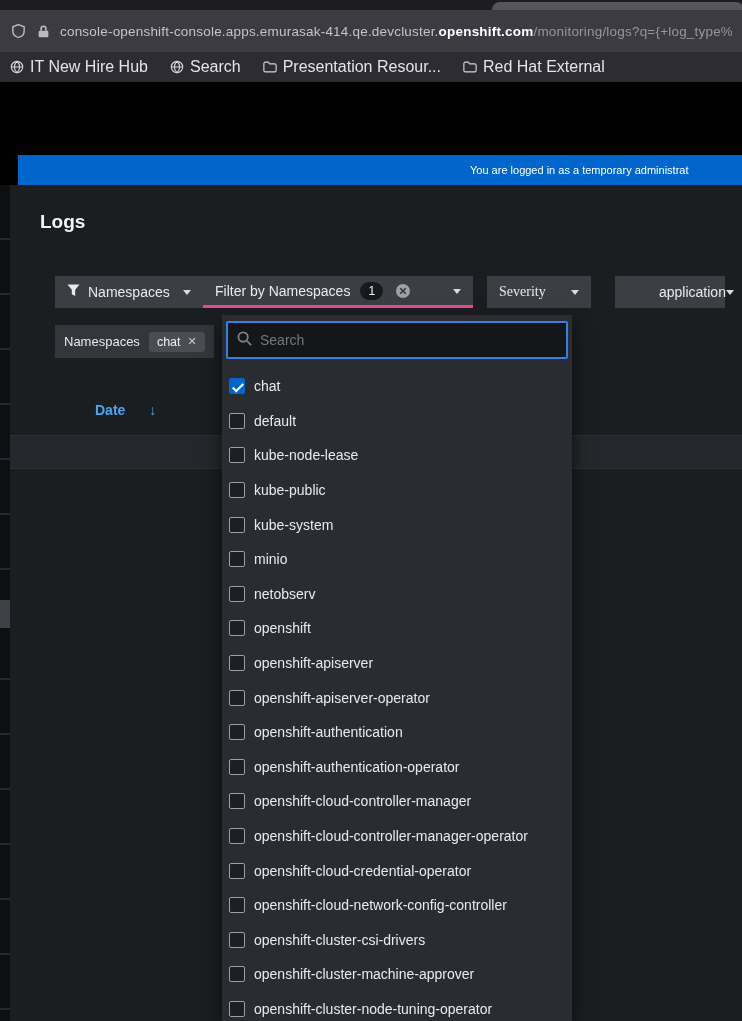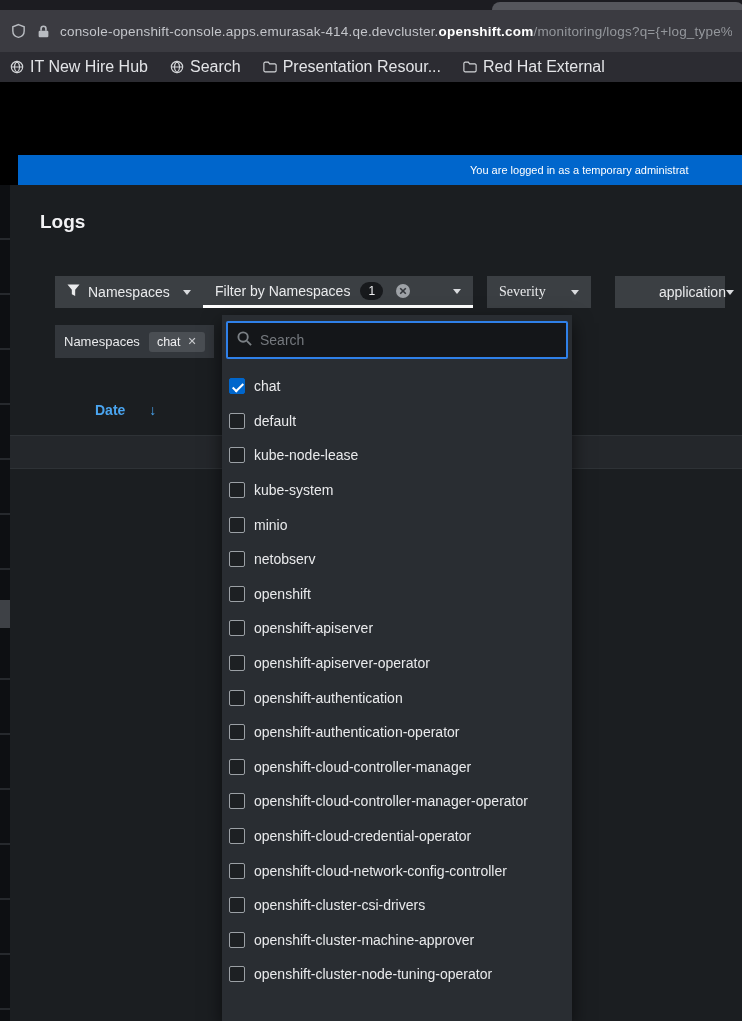--- a/index.html
+++ b/index.html
@@ -30,21 +30,21 @@
     background-image:repeating-linear-gradient(to bottom, transparent 0, transparent 53px, #26292d 53px, #26292d 55px); }
   .lightblock { position:absolute; left:0; right:0; top:415px; height:28px; background:#3e4146; }
   .content { position:absolute; left:10px; top:185px; width:732px; height:836px; background:#1b1e21; }
 
   .title { position:absolute; left:40px; top:211px; font-size:19px; font-weight:700; color:#f2f2f4; }
 
   
   .ctl { position:absolute; display:flex; align-items:center; background:#3b3f43; color:#e9eaec; font-size:14px; padding:0 12px; cursor:pointer; }
   .ctl .caret { width:0; height:0; border:4px solid transparent; border-top:5px solid #d9dbde; margin-left:auto; margin-top:5px; }
   .ns-toggle { left:55px; top:276px; width:148px; height:32px; gap:8px; }
-  .filter-select { left:203px; top:276px; width:270px; height:32px; border-bottom:3px solid #ffffff; gap:10px; }
+  .filter-select { left:203px; top:276px; width:270px; height:32px; border-bottom:3px solid #ec4899; gap:10px; }
   .sev-select { left:487px; top:276px; width:104px; height:32px;font-family:Liberation Serif, serif; }
   .app-select { left:615px; top:276px; width:110px; height:32px;padding-left:44px; }
   .badge { background:#17191c; color:#f0f0f2; border-radius:9px; font-size:12px; height:18px; line-height:18px; padding:0 8px; }
   .clear-btn { display:flex; align-items:center; margin-left:2px; cursor:pointer; }
 
   
   .chipgroup { position:absolute; left:55px; top:325px; height:33px; background:#33373c; display:inline-flex; align-items:center; gap:9px; padding:0 9px; }
   .cg-label { color:#e9eaec; font-size:13px; }
   .chips { display:flex; gap:6px; }
   .chip { background:#4a4e53; border-radius:3px; padding:3px 8px; display:flex; align-items:center; gap:7px; color:#f0f0f2; font-size:12.5px; }
@@ -213,20 +213,24 @@
   <li class="opt">
     <span class="cb"></span>
     <span class="opt-label">default</span>
   </li>
 
   <li class="opt">
     <span class="cb"></span>
     <span class="opt-label">kube-node-lease</span>
   </li>
 
+  <li class="opt">
+    <span class="cb"></span>
+    <span class="opt-label">kube-public</span>
+  </li>
 
   <li class="opt">
     <span class="cb"></span>
     <span class="opt-label">kube-system</span>
   </li>
 
   <li class="opt">
     <span class="cb"></span>
     <span class="opt-label">minio</span>
   </li>

